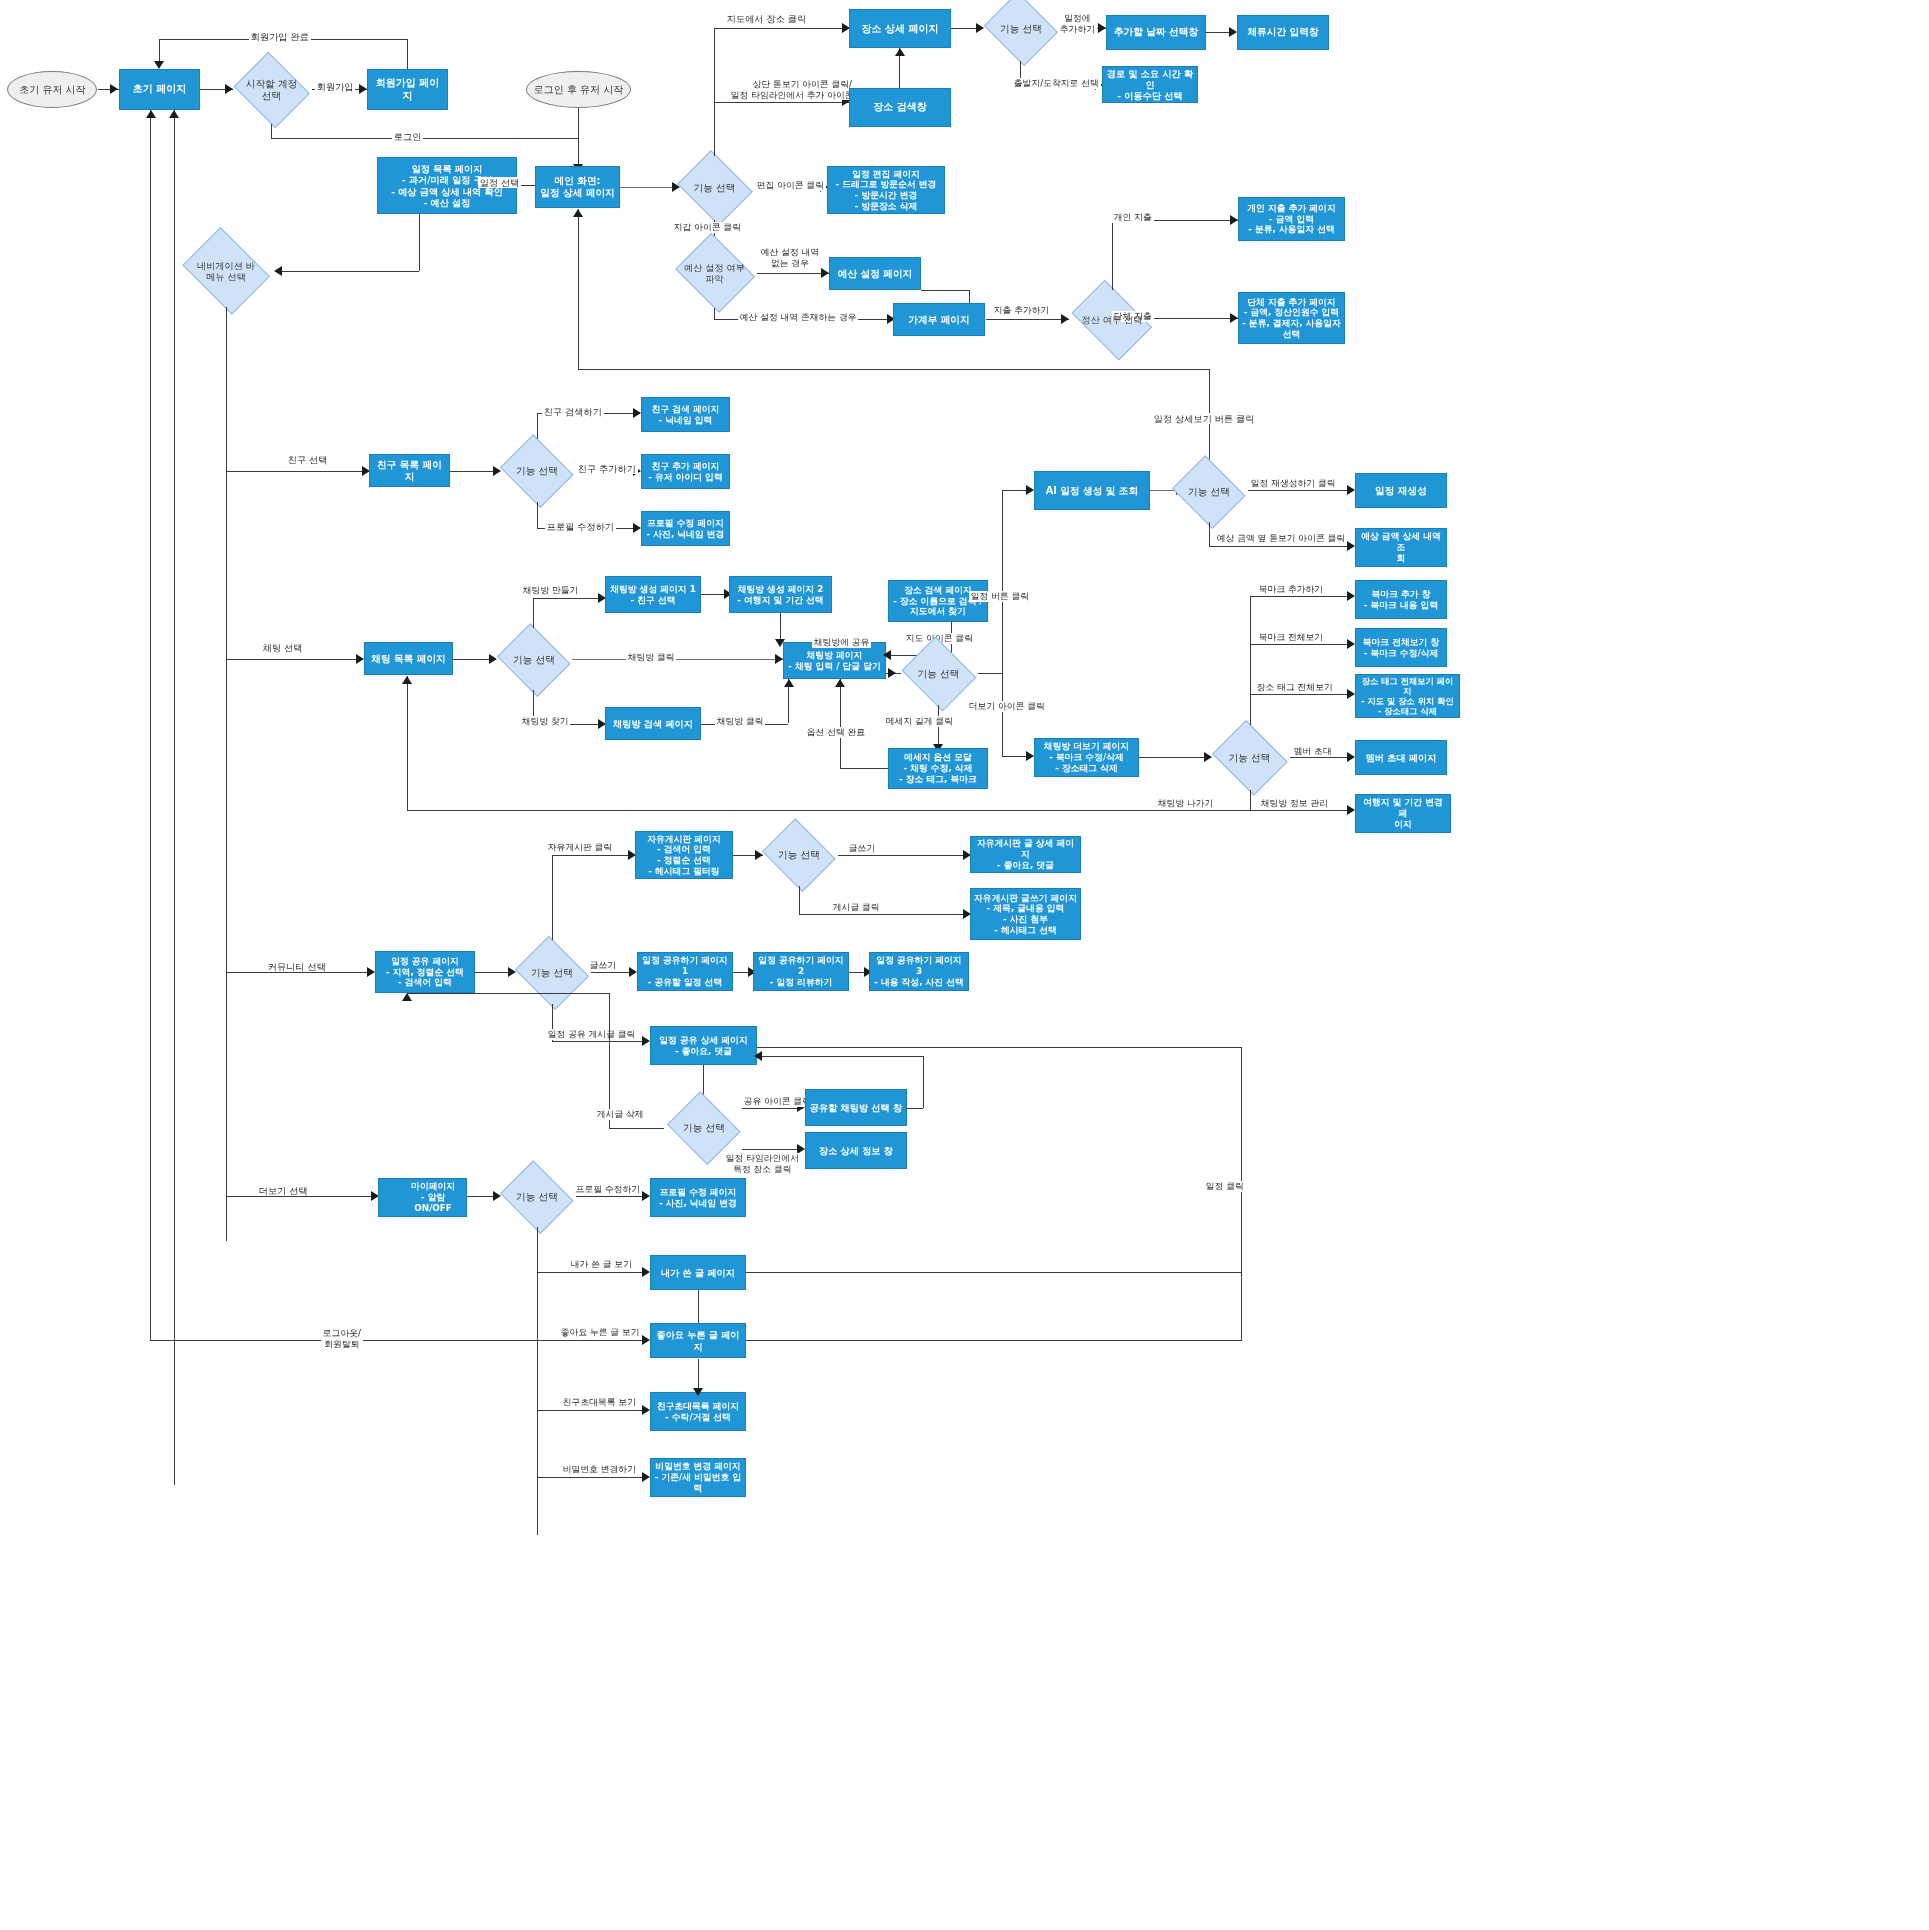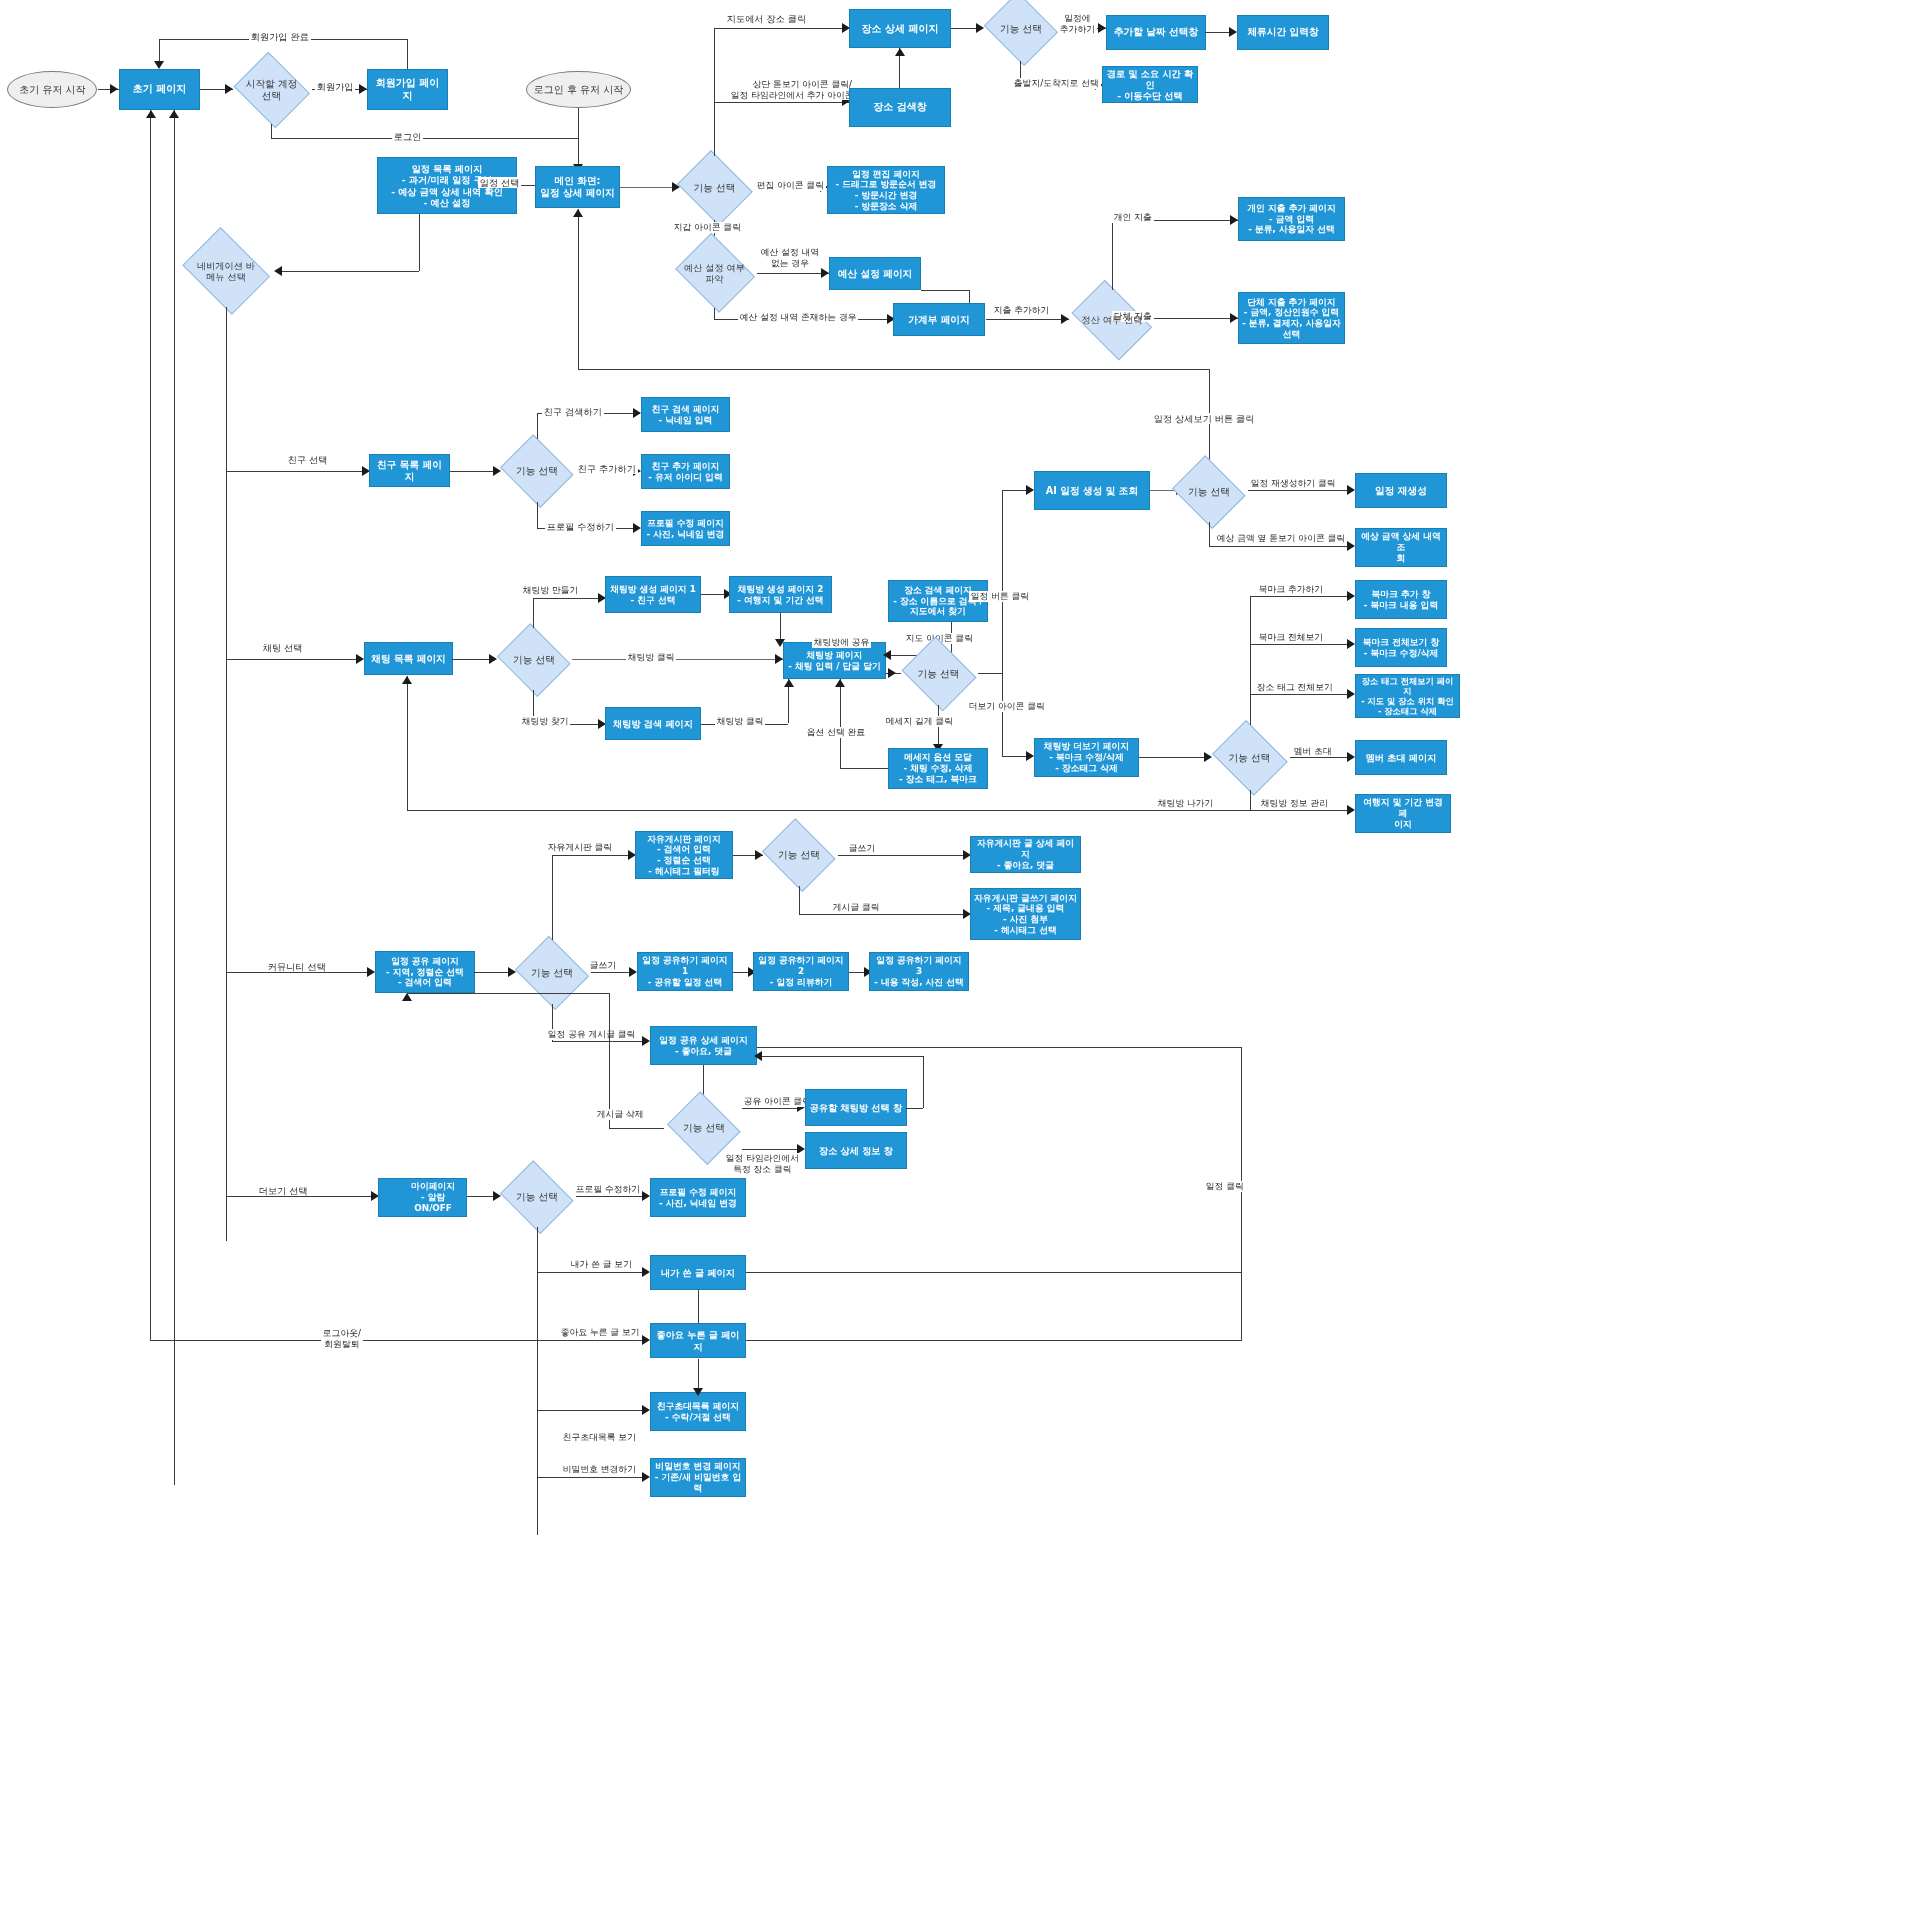--- a/index.html
+++ b/index.html
@@ -673,21 +673,21 @@
   <div class="edge h" style="left:537px;top:1340px;width:111px;"></div>
   <div class="arw r" style="left:642px;top:1335px;"></div>
   <div class="elabel" style="left:559px;top:1327px;font-size:8.8px;">좋아요 누른 글 보기</div>
   <div class="proc node" style="left:650px;top:1323px;width:96px;height:35px;font-size:9.2px;">
     <span>좋아요 누른 글 페이지</span>
   </div>
   <div class="edge v" style="left:698px;top:1290px;height:33px;"></div>
 
   <div class="edge h" style="left:537px;top:1410px;width:111px;"></div>
   <div class="arw r" style="left:642px;top:1405px;"></div>
-  <div class="elabel" style="left:561px;top:1397px;font-size:8.8px;margin-top:35px;">친구초대목록 보기</div>
+  <div class="elabel" style="left:561px;top:1397px;font-size:8.8px;">친구초대목록 보기</div>
   <div class="proc node" style="left:650px;top:1392px;width:96px;height:39px;font-size:8.8px;white-space:pre-line;">
     <span style="white-space:pre-line;">친구초대목록 페이지
 - 수락/거절 선택</span>
   </div>
   <div class="edge v" style="left:698px;top:1359px;height:33px;"></div>
   <div class="arw d" style="left:693px;top:1388px;"></div>
 
   <div class="edge h" style="left:537px;top:1477px;width:111px;"></div>
   <div class="arw r" style="left:642px;top:1472px;"></div>
   <div class="elabel" style="left:561px;top:1464px;font-size:8.8px;">비밀번호 변경하기</div>

